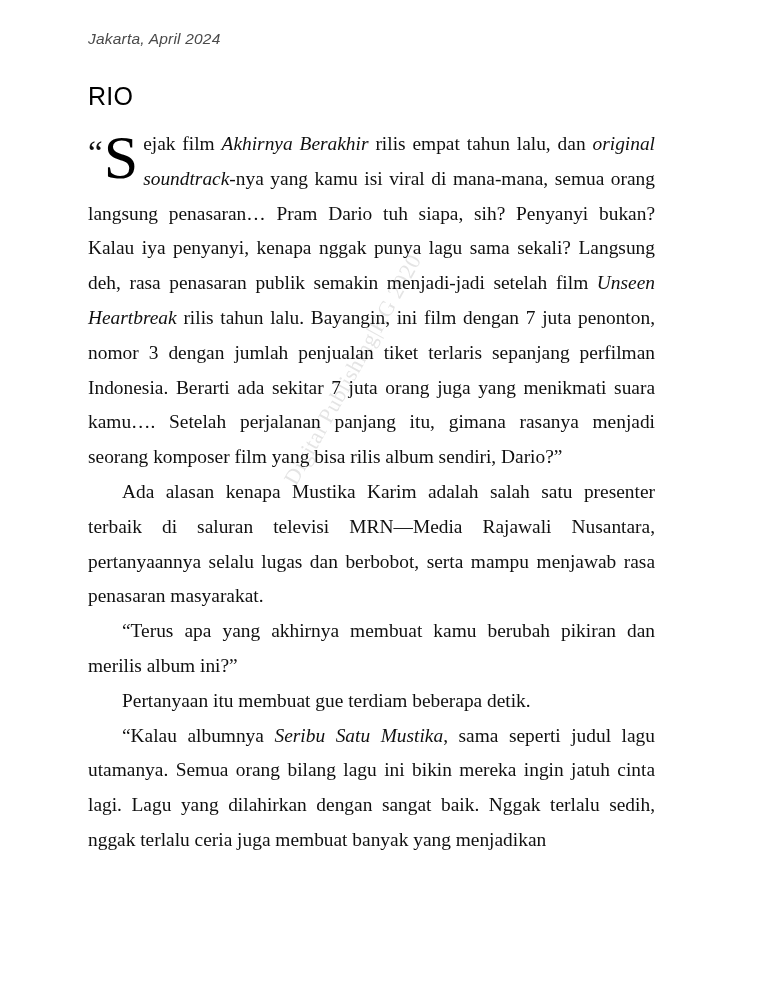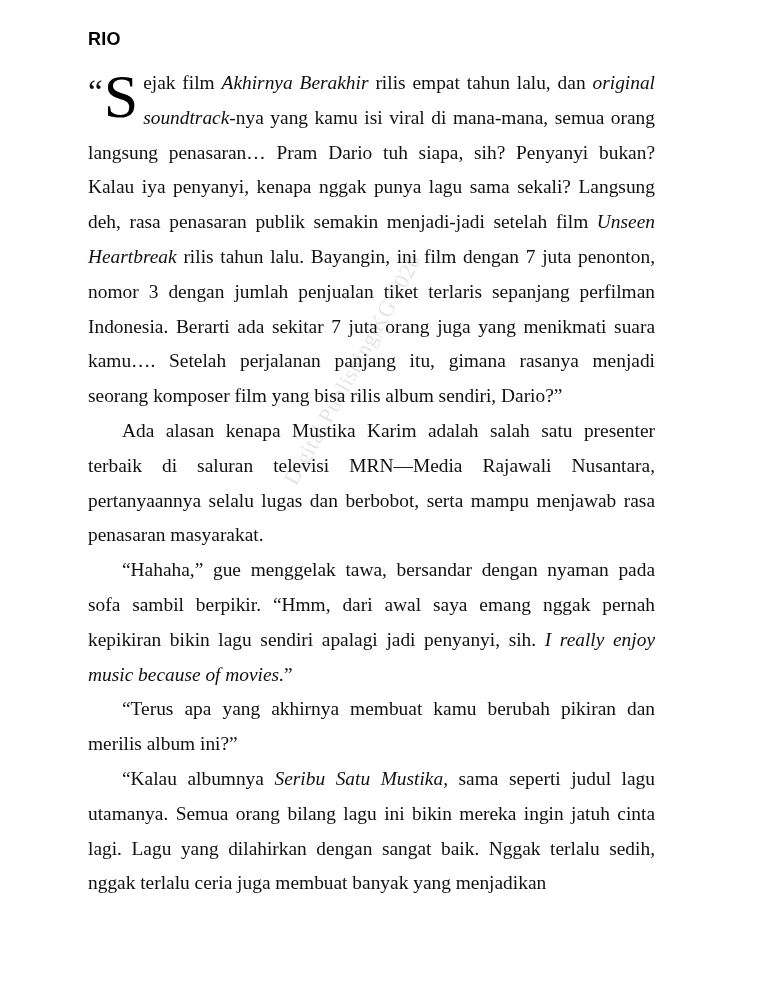--- a/index.html
+++ b/index.html
@@ -51,22 +51,22 @@
     font-style: italic;
     font-weight: 300;
     font-size: 15.5px;
     letter-spacing: 0.2px;
     color: #4a4a4a;
     margin: 0 0 36px 0;
   }
 
   .chapter-title {
     font-family: "Liberation Sans", "DejaVu Sans", sans-serif;
-    font-weight: bold;
-    font-size: 18px;
+    font-weight: normal;
+    font-size: 25px;
     letter-spacing: 0.3px;
     color: #000000;
     margin: 0 0 18px 0;
     line-height: 1;
   }
 
   
   .para {
     margin: 0;
     font-size: 19.4px;
@@ -107,25 +107,26 @@
 <body>
 
 <div class="page">
 
   <div class="watermark-layer">
     <div class="watermark">Digital Publishing|KG 2020</div>
   </div>
 
   <div class="content">
 
+    <p class="dateline">Jakarta, April 2024</p>
 
     <h1 class="chapter-title">RIO</h1>
 
     <div id="body-text">
         <p class="para first"><span class="dropcap-quote">“</span><span class="dropcap">S</span><span>ejak film </span><em>Akhirnya Berakhir</em><span> rilis empat tahun lalu, dan </span><em>original soundtrack</em><span>-nya yang kamu isi viral di mana-mana, semua orang langsung penasaran… Pram Dario tuh siapa, sih? Penyanyi bukan? Kalau iya penyanyi, kenapa nggak punya lagu sama sekali? Langsung deh, rasa penasaran publik semakin menjadi-jadi setelah film </span><em>Unseen Heartbreak</em><span> rilis tahun lalu. Bayangin, ini film dengan 7 juta penonton, nomor 3 dengan jumlah penjualan tiket terlaris sepanjang perfilman Indonesia. Berarti ada sekitar 7 juta orang juga yang menikmati suara kamu…. Setelah perjalanan panjang itu, gimana rasanya menjadi seorang komposer film yang bisa rilis album sendiri, Dario?”</span></p>
         <p class="para"><span>Ada alasan kenapa Mustika Karim adalah salah satu presenter terbaik di saluran televisi MRN—Media Rajawali Nusantara, pertanyaannya selalu lugas dan berbobot, serta mampu menjawab rasa penasaran masyarakat.</span></p>
-        <p class="para"><span>“Hahaha,” gue menggelak tawa, bersandar dengan nyaman pada sofa sambil berpikir. “Hmm, dari awal saya emang nggak pernah kepikiran bikin lagu sendiri apalagi jadi penyanyi, sih. </span><em>I really enjoy music because of movies.</em><span>”</span></p>
         <p class="para"><span>“Terus apa yang akhirnya membuat kamu berubah pikiran dan merilis album ini?”</span></p>
+        <p class="para"><span>Pertanyaan itu membuat gue terdiam beberapa detik.</span></p>
         <p class="para"><span>“Kalau albumnya </span><em>Seribu Satu Mustika</em><span>, sama seperti judul lagu utamanya. Semua orang bilang lagu ini bikin mereka ingin jatuh cinta lagi. Lagu yang dilahirkan dengan sangat baik. Nggak terlalu sedih, nggak terlalu ceria juga membuat banyak yang menjadikan</span></p>
       </div>
 
   </div>
 </div>
 
 </body></html>

